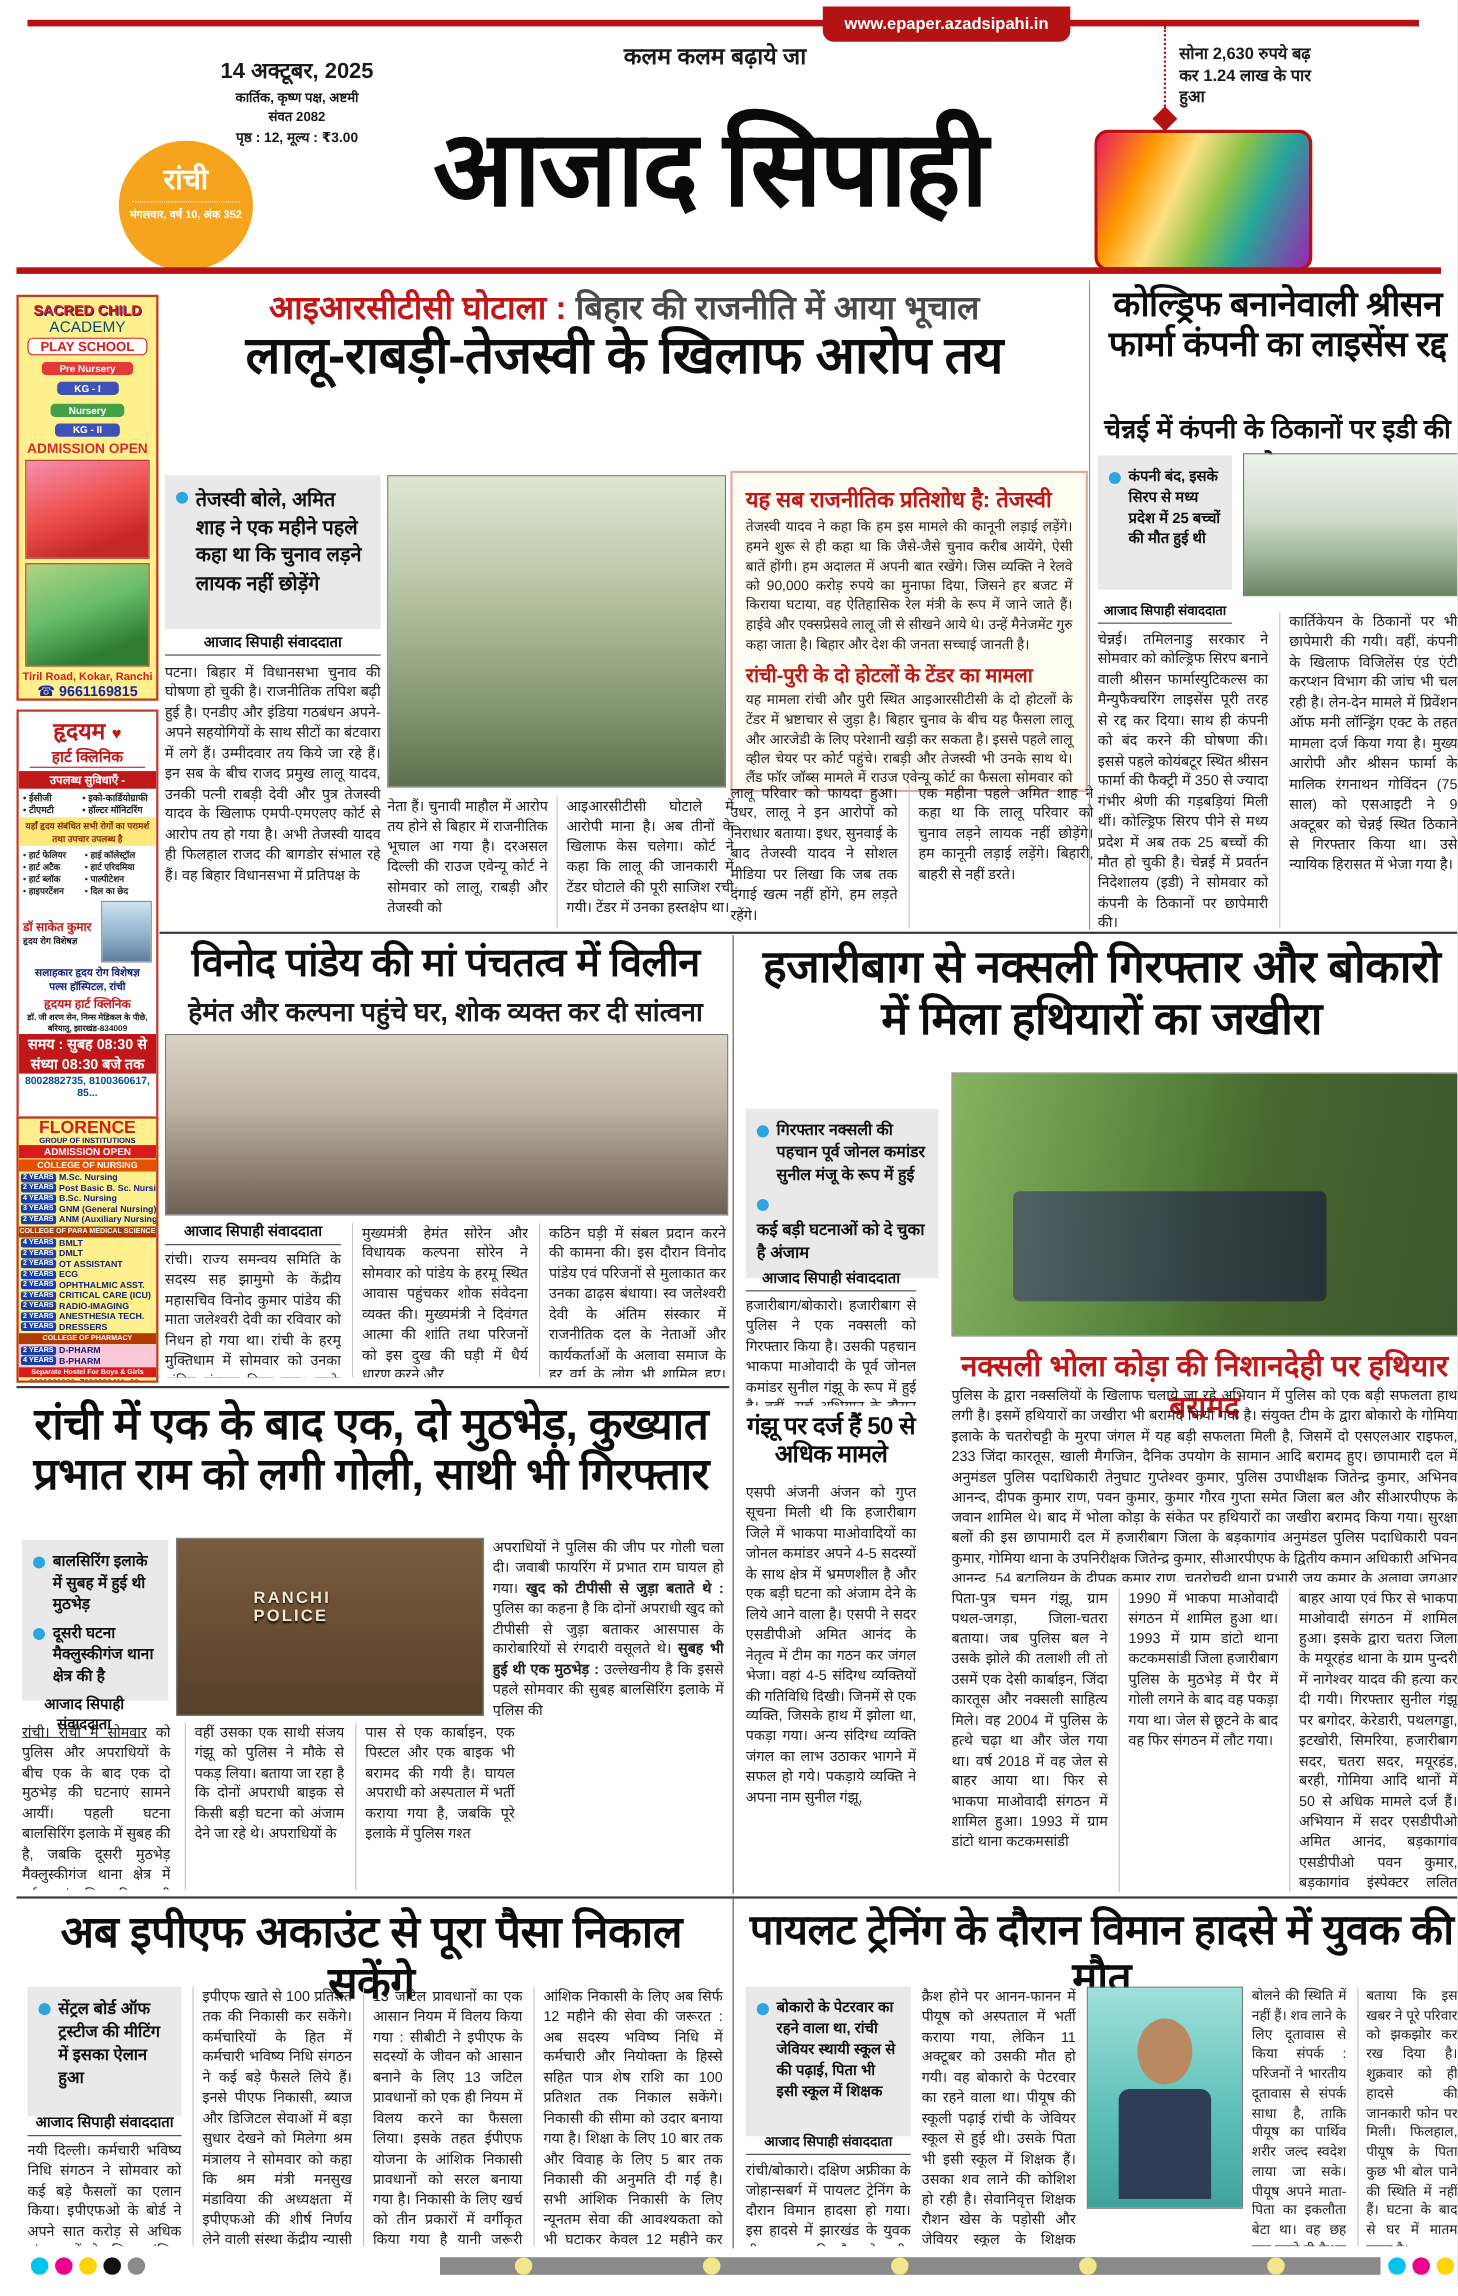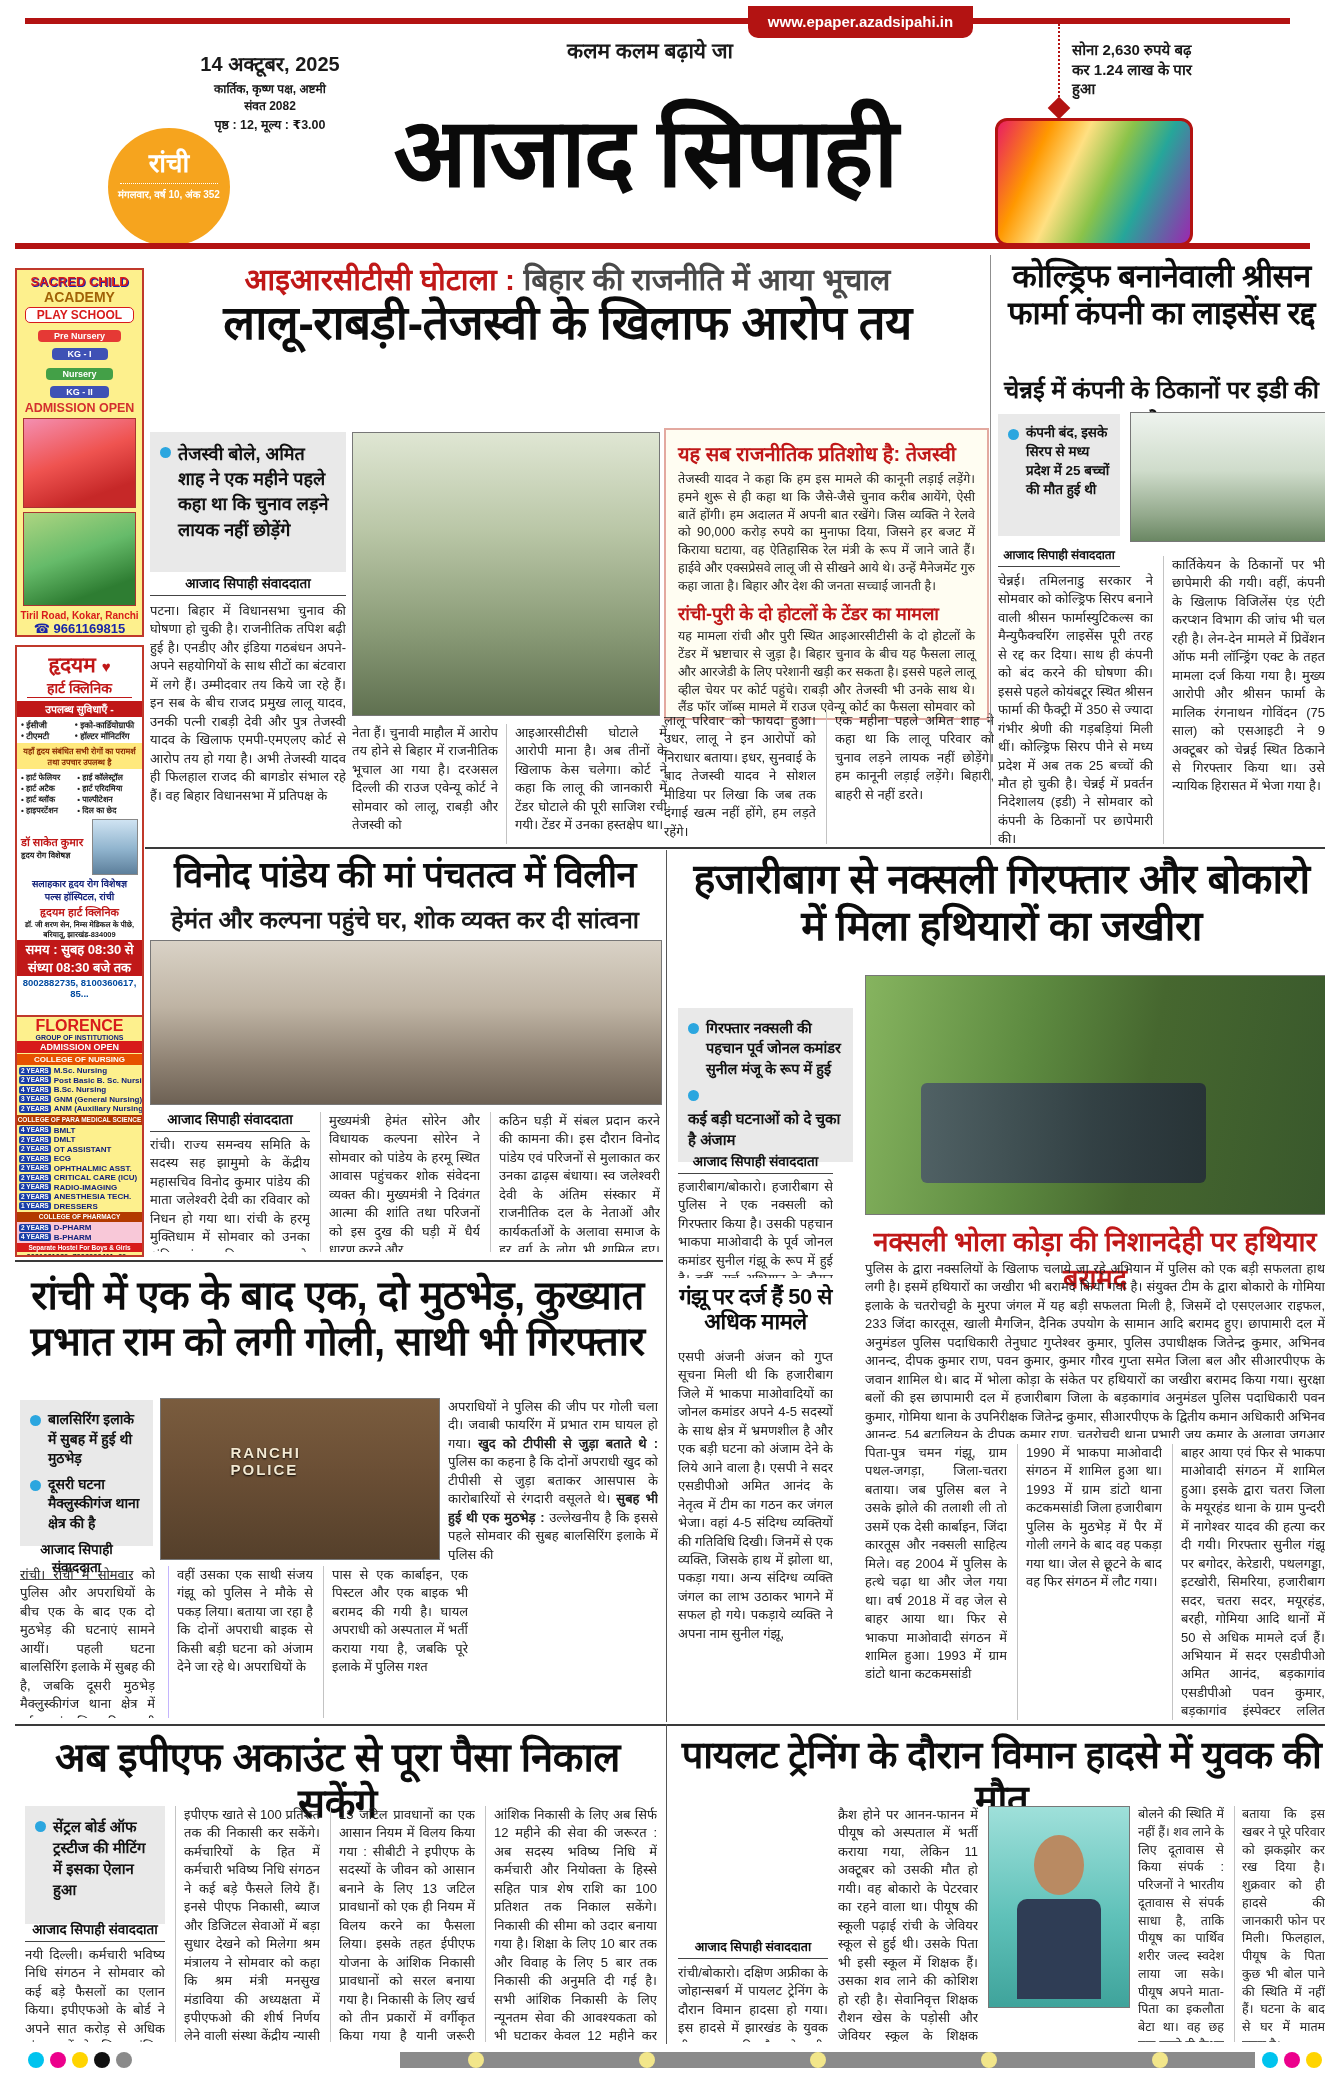--- a/index.html
+++ b/index.html
@@ -62,21 +62,21 @@
 
   <div class="abs" style="left:1072px;top:40px;width:135px;font-weight:800;font-size:15px;line-height:1.3;">सोना 2,630 रुपये बढ़ कर 1.24 लाख के पार हुआ</div>
 
   <div class="photo" style="left:995px;top:118px;width:192px;height:122px;border:3px solid #b31312;border-radius:12px;
        background:linear-gradient(115deg,#e91e63 0%,#ff9800 22%,#ffe082 38%,#8bc34a 55%,#26a69a 72%,#9c27b0 100%);"></div>
 
   <div class="rule-h" style="left:15px;top:243px;width:1295px;height:6px;"></div>
 
   <div class="ad" style="left:15px;top:268px;width:125px;height:365px;background:#fdf08d;text-align:center;" actable="false">
     <div style="font-weight:900;font-size:13px;color:#d81b1b;margin-top:4px;text-shadow:1px 1px 0 #2222aa;">SACRED CHILD</div>
-    <div style="font-weight:700;font-size:14px;color:#a16207;">ACADEMY</div>
+    <div style="font-weight:400;font-size:14px;color:#0c4a6e;">ACADEMY</div>
     <div style="background:#fff;border:1.5px solid #d81b1b;border-radius:5px;margin:2px 8px;font-weight:900;font-size:12px;color:#d81b1b;">PLAY SCHOOL</div>
     <div style="margin-top:2px;">
       <span class="pill" style="background:#e53935;font-size:9px;">Pre Nursery</span>
       <span class="pill" style="background:#3f51b5;font-size:9px;">KG - I</span>
     </div>
     <div style="margin-top:2px;">
       <span class="pill" style="background:#43a047;font-size:9px;">Nursery</span>
       <span class="pill" style="background:#3f51b5;font-size:9px;">KG - II</span>
     </div>
     <div style="font-weight:900;font-size:12.5px;color:#d32f2f;margin-top:2px;">ADMISSION OPEN</div>
@@ -326,20 +326,26 @@
         <span>सेंट्रल बोर्ड ऑफ ट्रस्टीज की मीटिंग में इसका ऐलान हुआ</span>
       </div>
   </div>
   <div class="abs byline" style="left:25px;top:1920px;width:140px;">आजाद सिपाही संवाददाता</div>
   <div class="abs bodytxt" style="left:25px;top:1946px;width:140px;height:96px;overflow:hidden;">नयी दिल्ली। कर्मचारी भविष्य निधि संगठन ने सोमवार को कई बड़े फैसलों का एलान किया। इपीएफओ के बोर्ड ने अपने सात करोड़ से अधिक अंशधारकों के लिए आंशिक निकासी की उदार व्यवस्था को मंजूरी दे दी है। इसके तहत अब सदस्य</div>
   <div class="abs bodytxt" style="left:175px;top:1806px;width:145px;height:236px;overflow:hidden;border-left:1px solid #c3c3c3;padding-left:8px;box-sizing:border-box;">इपीएफ खाते से 100 प्रतिशत तक की निकासी कर सकेंगे। कर्मचारियों के हित में कर्मचारी भविष्य निधि संगठन ने कई बड़े फैसले लिये हैं। इनसे पीएफ निकासी, ब्याज और डिजिटल सेवाओं में बड़ा सुधार देखने को मिलेगा श्रम मंत्रालय ने सोमवार को कहा कि श्रम मंत्री मनसुख मंडाविया की अध्यक्षता में इपीएफओ की शीर्ष निर्णय लेने वाली संस्था केंद्रीय न्यासी बोर्ड (सीबीटी) ने अपनी बैठक के दौरान कई महत्वपूर्ण निर्णय लिये।</div>
   <div class="abs bodytxt" style="left:330px;top:1806px;width:145px;height:236px;overflow:hidden;border-left:1px solid #c3c3c3;padding-left:8px;box-sizing:border-box;">13 जटिल प्रावधानों का एक आसान नियम में विलय किया गया : सीबीटी ने इपीएफ के सदस्यों के जीवन को आसान बनाने के लिए 13 जटिल प्रावधानों को एक ही नियम में विलय करने का फैसला लिया। इसके तहत ईपीएफ योजना के आंशिक निकासी प्रावधानों को सरल बनाया गया है। निकासी के लिए खर्च को तीन प्रकारों में वर्गीकृत किया गया है यानी जरूरी (बीमारी, शिक्षा, विवाह), घर की जरूरत और विशेष परिस्थितियां।</div>
   <div class="abs bodytxt" style="left:485px;top:1806px;width:172px;height:236px;overflow:hidden;border-left:1px solid #c3c3c3;padding-left:8px;box-sizing:border-box;">आंशिक निकासी के लिए अब सिर्फ 12 महीने की सेवा की जरूरत : अब सदस्य भविष्य निधि में कर्मचारी और नियोक्ता के हिस्से सहित पात्र शेष राशि का 100 प्रतिशत तक निकाल सकेंगे। निकासी की सीमा को उदार बनाया गया है। शिक्षा के लिए 10 बार तक और विवाह के लिए 5 बार तक निकासी की अनुमति दी गई है। सभी आंशिक निकासी के लिए न्यूनतम सेवा की आवश्यकता को भी घटाकर केवल 12 महीने कर दिया गया है।</div>
 
   <div class="abs hl center" style="left:678px;top:1734px;width:647px;font-size:38px;">पायलट ट्रेनिंग के दौरान विमान हादसे में युवक की मौत</div>
+  <div class="gbox abs" style="left:678px;top:1806px;width:130px;height:118px;">
+    <div class="item" style="font-size:13.5px;">
+        <span class="bdot"></span>
+        <span>बोकारो के पेटरवार का रहने वाला था, रांची जेवियर स्थायी स्कूल से की पढ़ाई, पिता भी इसी स्कूल में शिक्षक</span>
+      </div>
+  </div>
   <div class="abs byline" style="left:678px;top:1938px;width:150px;font-size:12.5px;">आजाद सिपाही संवाददाता</div>
   <div class="abs bodytxt" style="left:678px;top:1964px;width:150px;height:78px;overflow:hidden;">रांची/बोकारो। दक्षिण अफ्रीका के जोहान्सबर्ग में पायलट ट्रेनिंग के दौरान विमान हादसा हो गया। इस हादसे में झारखंड के युवक पीयूष पुष्प की मौत हो गयी। घटना 10 अक्टूबर की है। विमान</div>
   <div class="abs bodytxt" style="left:838px;top:1806px;width:140px;height:236px;overflow:hidden;">क्रैश होने पर आनन-फानन में पीयूष को अस्पताल में भर्ती कराया गया, लेकिन 11 अक्टूबर को उसकी मौत हो गयी। वह बोकारो के पेटरवार का रहने वाला था। पीयूष की स्कूली पढ़ाई रांची के जेवियर स्कूल से हुई थी। उसके पिता भी इसी स्कूल में शिक्षक हैं। उसका शव लाने की कोशिश हो रही है। सेवानिवृत्त शिक्षक रौशन खेस के पड़ोसी और जेवियर स्कूल के शिक्षक शशांक कुमार सिन्हा ने</div>
   <div class="photo" style="left:988px;top:1806px;width:140px;height:200px;
        background:linear-gradient(180deg,#9fe0da 0%,#5fc1b9 55%,#3fa39b 100%);">
     <div style="position:absolute;left:32%;top:14%;width:36%;height:30%;border-radius:50%;background:#b98a62;"></div>
     <div style="position:absolute;left:20%;top:46%;width:60%;height:50%;border-radius:10px 10px 0 0;background:#2f3d55;"></div>
   </div>
   <div class="abs bodytxt" style="left:1138px;top:1806px;width:86px;height:236px;overflow:hidden;font-size:12.5px;">बोलने की स्थिति में नहीं हैं। शव लाने के लिए दूतावास से किया संपर्क : परिजनों ने भारतीय दूतावास से संपर्क साधा है, ताकि पीयूष का पार्थिव शरीर जल्द स्वदेश लाया जा सके। पीयूष अपने माता-पिता का इकलौता बेटा था। वह छह माह पहले ही फैशन डिजाइनिंग की पढ़ाई छोड़कर पायलट ट्रेनिंग के लिए गया था।</div>
   <div class="abs bodytxt" style="left:1234px;top:1806px;width:91px;height:236px;overflow:hidden;font-size:12.5px;border-left:1px solid #c3c3c3;padding-left:7px;box-sizing:border-box;">बताया कि इस खबर ने पूरे परिवार को झकझोर कर रख दिया है। शुक्रवार को ही हादसे की जानकारी फोन पर मिली। फिलहाल, पीयूष के पिता कुछ भी बोल पाने की स्थिति में नहीं हैं। घटना के बाद से घर में मातम पसरा है।</div>

